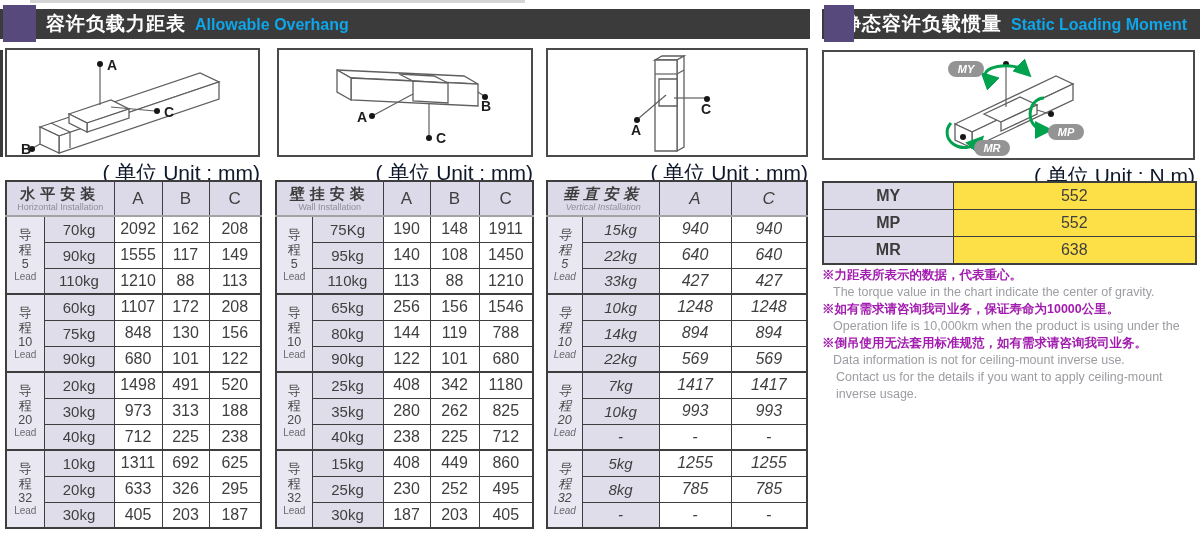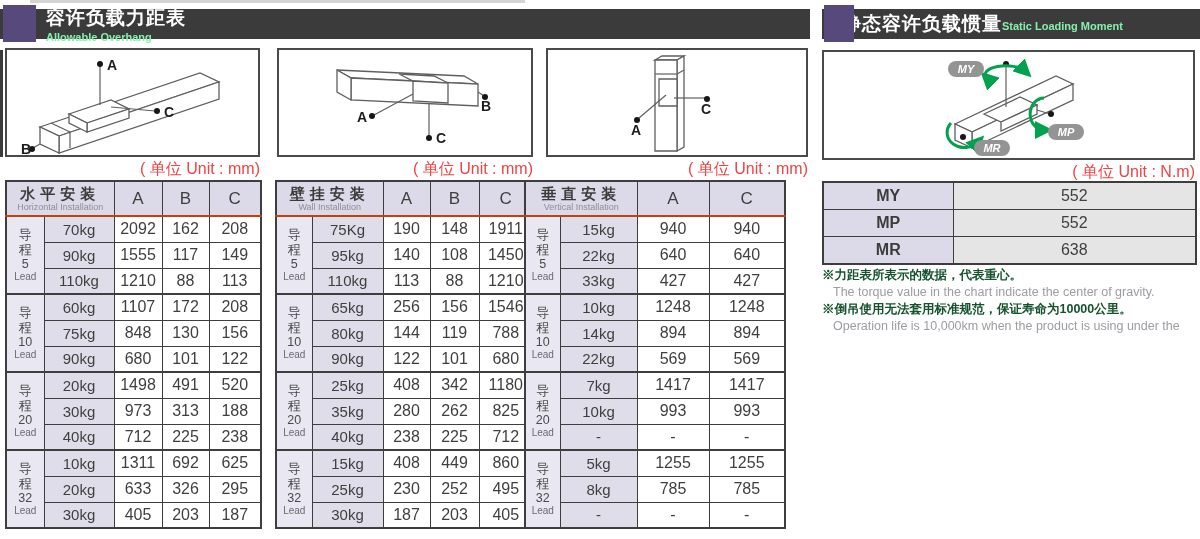--- a/index.html
+++ b/index.html
@@ -4,77 +4,77 @@
 <style>
   html,body{margin:0;padding:0;background:#fff;}
   .page{position:relative;width:1200px;height:539px;background:#ffffff;
         font-family:"Liberation Sans",sans-serif;overflow:hidden;color:#3f3f3f;}
 
   
   .hbar{position:absolute;top:9px;height:30px;background:#3b3b3b;display:flex;align-items:center;}
   .hbar .titles{display:flex;align-items:baseline;}
   .accent{position:absolute;top:5px;width:33px;height:37px;background:#57497c;}
   .t-zh{color:#fff;font-size:19px;font-weight:bold;letter-spacing:1px;}
-  .t-en{color:#86efac;font-size:11px;font-weight:600;}
+  .t-en{color:#0ea5e9;font-size:16px;font-weight:600;margin-left:9px;}
 
   .topstrip{position:absolute;left:30px;top:0;width:495px;height:3px;background:#d4d4d4;}
   .sliver{position:absolute;left:0;top:50px;width:3px;height:107px;background:#3b3b3b;}
 
   
   .diag{position:absolute;top:48px;height:109px;border:2px solid #4a4a4a;background:#fff;box-sizing:border-box;}
   .diag svg{display:block;width:100%;height:100%;}
   .dstroke{stroke:#5f5f5f;stroke-width:1.3;fill:#ffffff;}
   .dline{stroke:#5f5f5f;stroke-width:1.2;fill:none;}
   .ddot{fill:#161616;}
   .dlabel{font-family:"Liberation Sans",sans-serif;font-size:14px;font-weight:bold;fill:#1c1c1c;}
   .garc{stroke:#00a24e;stroke-width:3;fill:none;}
   .pill{fill:#949494;}
   .pilltext{font-family:"Liberation Sans",sans-serif;font-size:11px;font-weight:bold;font-style:italic;fill:#ffffff;text-anchor:middle;}
 
-  .unit{position:absolute;top:159px;height:20px;font-size:16px;color:#ef4444;text-align:right;}
+  .unit{position:absolute;top:159px;height:20px;font-size:21px;color:#0f172a;text-align:right;}
 
   
   .thost{position:absolute;top:180px;}
   table.spec{border-collapse:collapse;table-layout:fixed;border:2px solid #3e3e3e;background:#fff;}
   table.spec th,table.spec td{border:1px solid #3e3e3e;padding:0;text-align:center;vertical-align:middle;
       font-family:"Liberation Sans",sans-serif;color:#3f3f3f;overflow:hidden;}
-  table.spec thead th{height:33px;background:#dcdae8;border-bottom:2px solid #c2410c;}
+  table.spec thead th{height:33px;background:#dcdae8;border-bottom:2px solid #a3a3a3;}
   table.spec tbody tr{height:26px;}
   tr.gstart th,tr.gstart td{border-top:2px solid #3e3e3e;}
   .tzh{font-size:15px;font-weight:bold;letter-spacing:5px;color:#3c3c3c;line-height:17px;}
   .ten{font-size:9px;color:#8d8d99;letter-spacing:0;line-height:10px;font-weight:normal;}
   .colhead{font-size:17px;font-weight:normal;}
   .leadcell{background:#e9e7f1;font-weight:normal;}
   .leadcell .lzh{font-size:13px;line-height:15px;color:#4a4a4a;}
   .leadcell .lnum{font-size:12.5px;line-height:14px;color:#4a4a4a;}
   .leadcell .len{font-size:10px;line-height:12px;color:#6a6a72;}
   .loadcell{background:#dfddea;font-size:15px;font-weight:normal;}
   .valcell{font-size:16px;background:#fff;}
 
   
   .mtable{position:absolute;left:822px;top:181px;border-collapse:collapse;table-layout:fixed;border:2px solid #3e3e3e;}
   .mtable th,.mtable td{border:1px solid #3e3e3e;height:26px;text-align:center;padding:0;}
   .mtable th{background:#dcdae8;font-size:16px;font-weight:bold;color:#3c3c3c;}
-  .mtable td{font-size:16px;color:#3f3f3f;background:#e5e5e5;}
+  .mtable td{font-size:16px;color:#3f3f3f;background:#fde047;}
 
   
   .notes{position:absolute;left:822px;top:267px;width:378px;}
-  .note-zh{color:#14532d;font-size:12.5px;font-weight:bold;line-height:17px;}
+  .note-zh{color:#a21caf;font-size:12.5px;font-weight:bold;line-height:17px;}
   .note-en{color:#9c9ca2;font-size:12.5px;line-height:17px;padding-left:11px;}
 </style>
 </head>
 <body>
 
 <div class="page">
 
   <div class="topstrip"></div>
   <div class="sliver"></div>
 
   <div class="hbar" style="left:0;width:810px;">
-    <div class="titles" style="padding-left:46px;flex-direction:column;">
+    <div class="titles" style="padding-left:46px;">
       <span class="t-zh">容许负载力距表</span>
       <span class="t-en">Allowable Overhang</span>
     </div>
   </div>
   <div class="accent" style="left:3px;"></div>
 
   <div class="hbar" style="left:822px;width:378px;">
     <div class="titles" style="padding-left:20px;">
       <span class="t-zh">静态容许负载惯量</span>
       <span class="t-en">Static Loading Moment</span>
@@ -406,21 +406,21 @@
           </tr>
           <tr>
             <th class="loadcell">30kg</th>
             <td class="valcell">187</td>
             <td class="valcell">203</td>
             <td class="valcell">405</td>
           </tr>
         </tbody>
       </table>
     </div>
-  <div class="thost" style="left:524px;">
+  <div class="thost" style="left:546px;font-style:italic;">
       <table class="spec">
         <colgroup>
           <col style="width: 35px;">
           <col style="width: 77px;">
           <col style="width: 72px;">
           <col style="width: 76px;">
         </colgroup>
         <thead>
           <tr>
             <th class="namecell" colspan="2">
@@ -540,18 +540,24 @@
       </tr>
     </tbody>
   </table>
 
   <div class="notes">
     <div class="note">
       <div class="note-zh">※力距表所表示的数据，代表重心。</div>
       <div class="note-en">The torque value in the chart indicate the center of gravity.</div>
     </div>
     <div class="note">
-      <div class="note-zh">※倒吊使用无法套用标准规范，保证寿命为10000公里。</div>
+      <div class="note-zh">※如有需求请咨询我司业务，保证寿命为10000公里。</div>
       <div class="note-en">Operation life is 10,000km when the product is using under the</div>
     </div>
+    <div class="note">
+      <div class="note-zh">※倒吊使用无法套用标准规范，如有需求请咨询我司业务。</div>
+      <div class="note-en">Data information is not for ceiling-mount inverse use.</div>
+      <div class="note-en" style="padding-left:14px;">Contact us for the details if you want to apply ceiling-mount</div>
+      <div class="note-en" style="padding-left:14px;">inverse usage.</div>
+    </div>
   </div>
 
 </div>
 
 </body></html>

